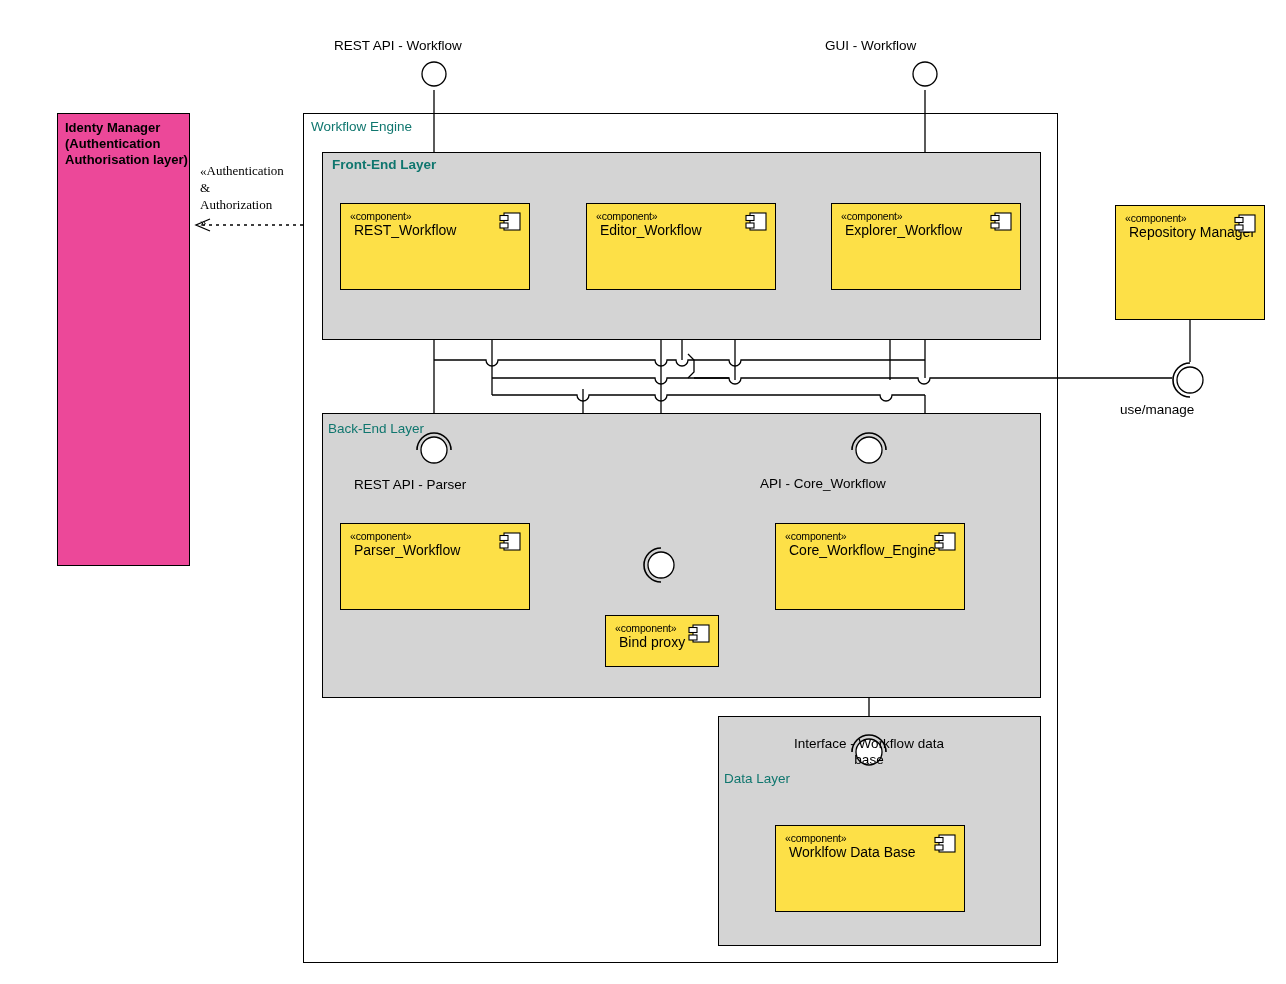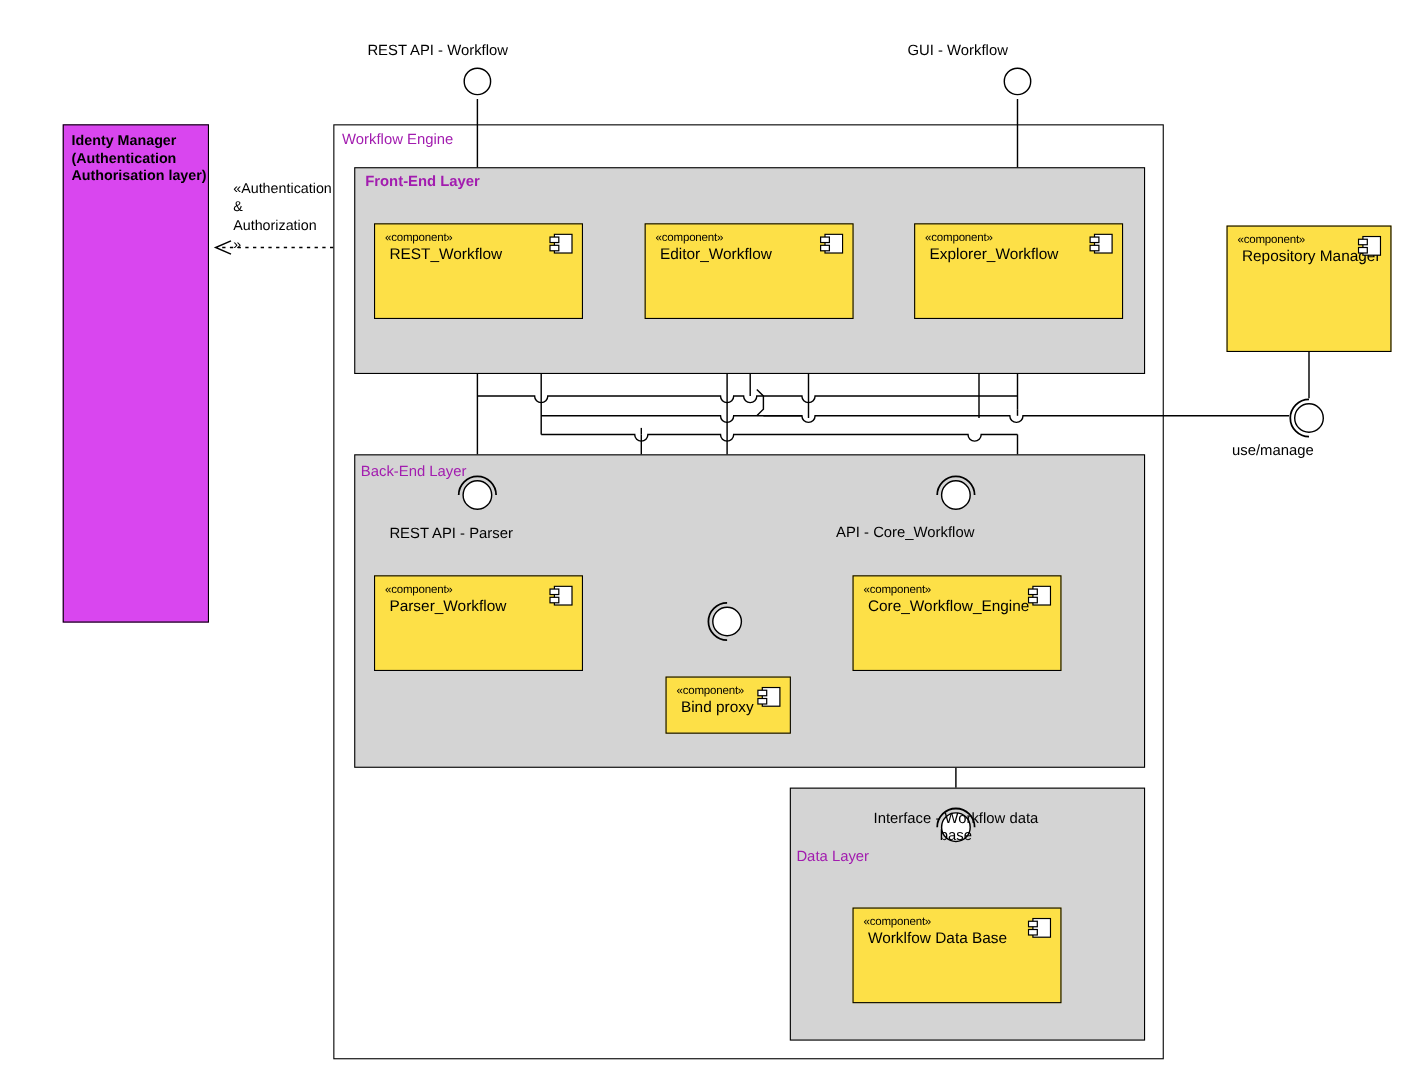--- a/index.html
+++ b/index.html
@@ -28,21 +28,21 @@
     position: absolute;
     box-sizing: border-box;
     border: 1px solid #000000;
     background: transparent;
   }
   .pkg-label, .outer-label {
     position: absolute;
     font-size: 13.5px;
     line-height: 15px;
     white-space: nowrap;
-    color: #a21caf;
+    color: #0f766e;
   }
   .comp {
     position: absolute;
     box-sizing: border-box;
     border: 1px solid #000000;
     background: #fde047;
   }
   .comp .stereo {
     position: absolute;
     left: 9px;
@@ -62,21 +62,21 @@
     position: absolute;
     right: 8px;
     top: 8px;
     width: 22px;
     height: 20px;
   }
   .idm {
     position: absolute;
     box-sizing: border-box;
     border: 1px solid #000000;
-    background: #d946ef;
+    background: #ec4899;
   }
   .idm-text {
     position: absolute;
     left: 7px;
     top: 6px;
     font-size: 13px;
     font-weight: bold;
     line-height: 16px;
     width: 150px;
   }
@@ -186,21 +186,21 @@
 
     <line x1="303" y1="225" x2="200" y2="225" stroke-dasharray="3,4"></line>
     <polyline points="210,219 196,225 210,231"></polyline>
 
   </svg>
 
   <div class="idm" style="left:57px; top:113px; width:133px; height:453px;">
     <div class="idm-text">Identy Manager (Authentication Authorisation layer)</div>
   </div>
 
-  <div class="dep-lbl" style="left:212px; top:162px;">
+  <div class="dep-lbl" style="left:200px; top:162px;font-family:Liberation Serif, serif;">
     <div>«Authentication</div>
     <div>&amp;</div>
     <div>Authorization</div>
     <div>»</div>
   </div>
 
   <div class="outer" style="left:303px; top:113px; width:755px; height:850px;"></div>
   <div class="outer-label" style="left:311px; top:119px;">Workflow Engine</div>
 
   <div class="pkg" style="left:322px; top:152px; width:719px; height:188px;"></div>

